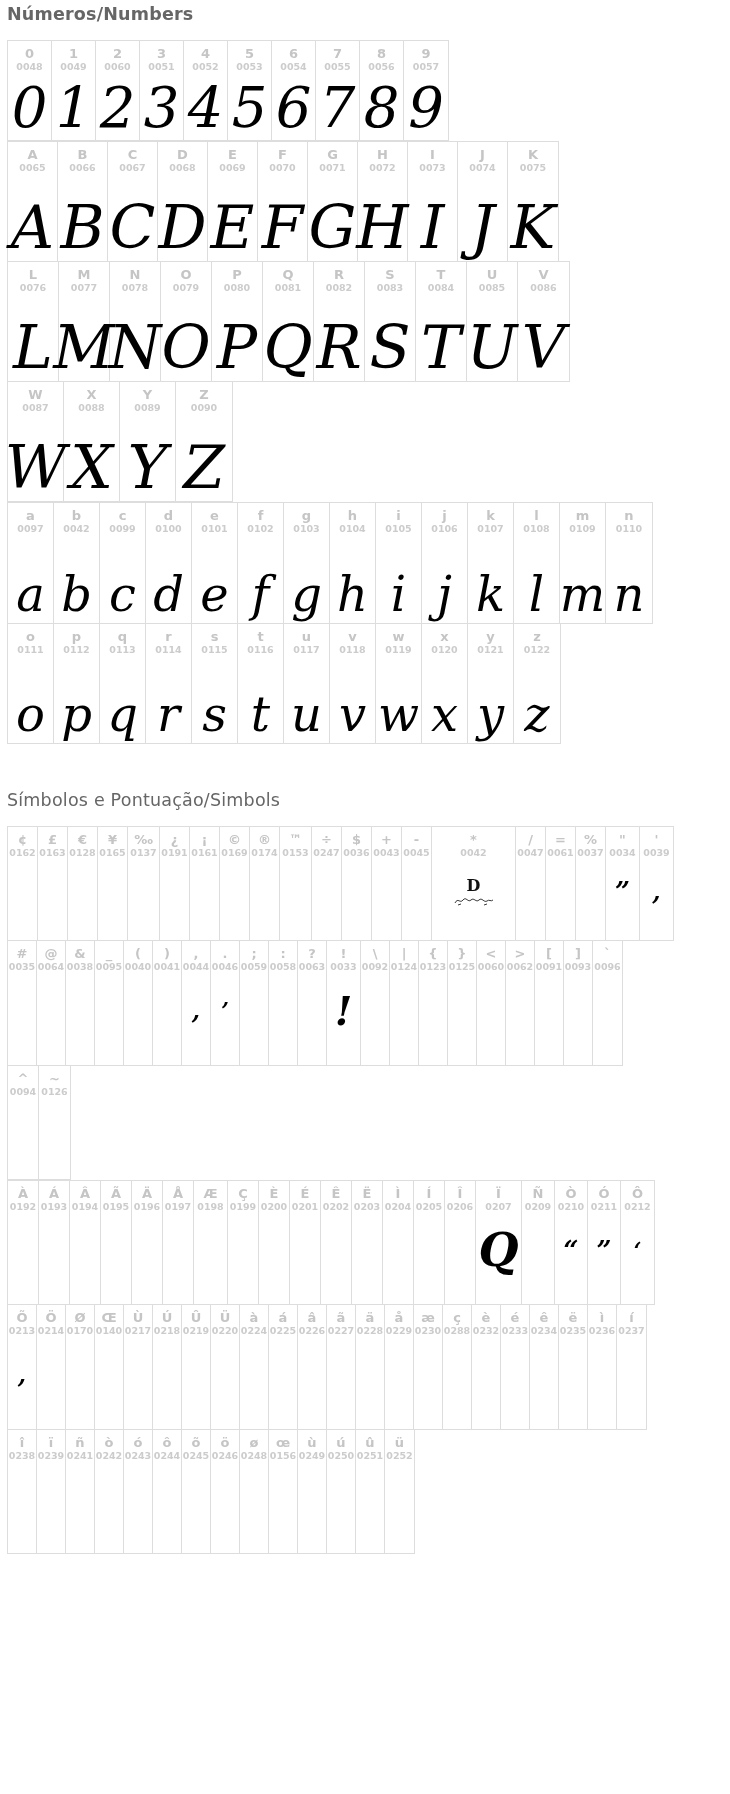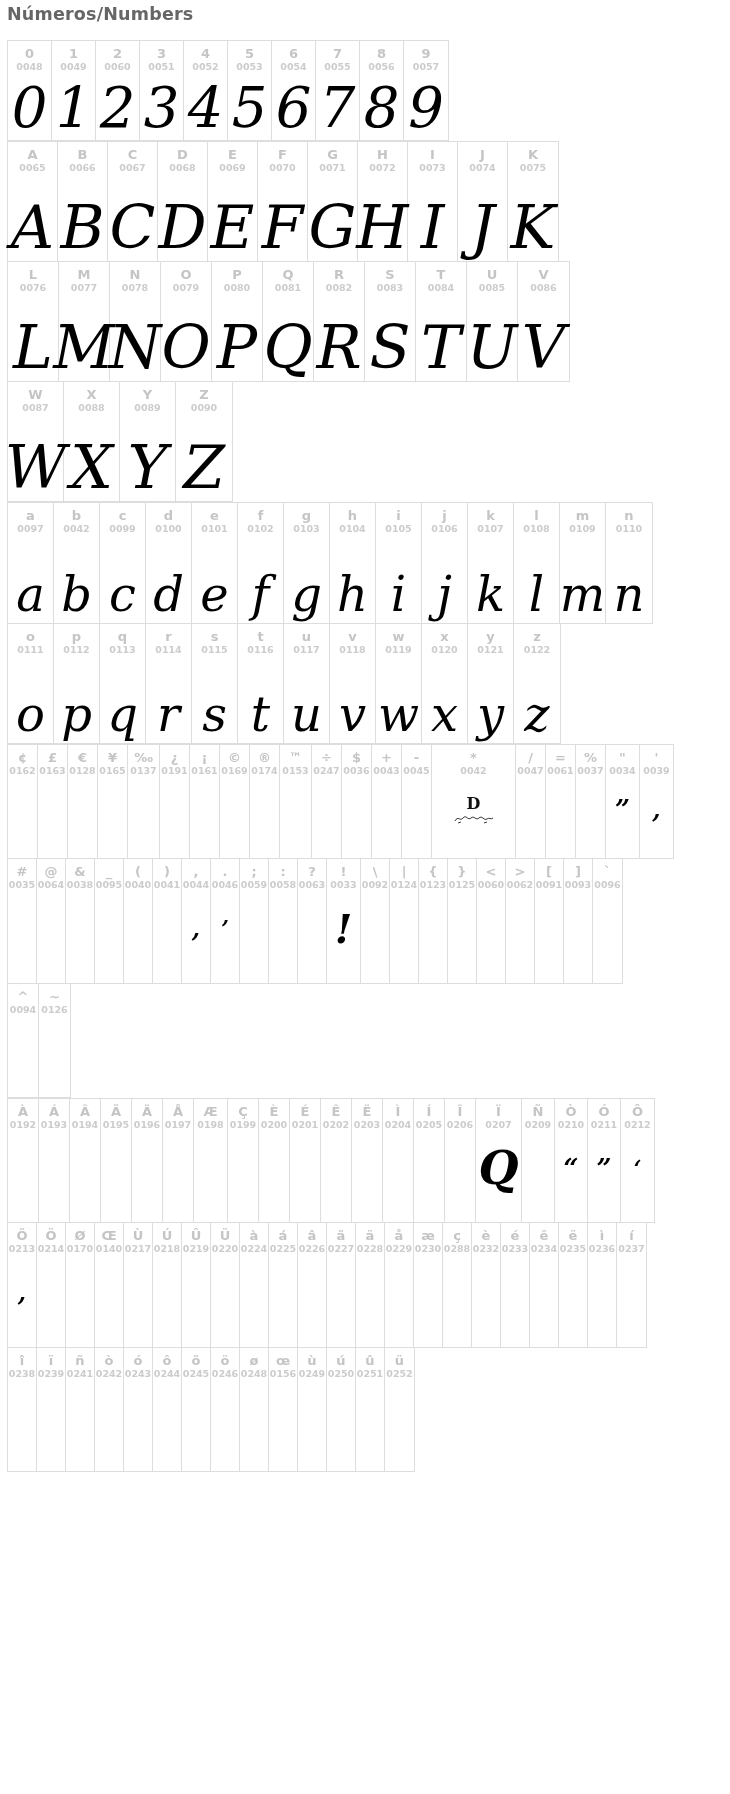--- a/index.html
+++ b/index.html
@@ -493,20 +493,21 @@
         <div class="cell" style="width: 46px;">
           <span class="ch">z</span>
           <span class="code">0122</span>
           <div class="gwrap">
             <span class="glyph" style="font-size: 48px;">z</span>
           </div>
         </div>
       </div>
     </section>
     <section>
+      <h2 class="sec-title">Símbolos e Pontuação/Simbols</h2>
       <div class="crow" style="min-height: 113px;">
         <div class="cell" style="width: 30px;">
           <span class="ch">¢</span>
           <span class="code">0162</span>
           <div class="gwrap"></div>
         </div>
         <div class="cell" style="width: 30px;">
           <span class="ch">£</span>
           <span class="code">0163</span>
           <div class="gwrap"></div>

